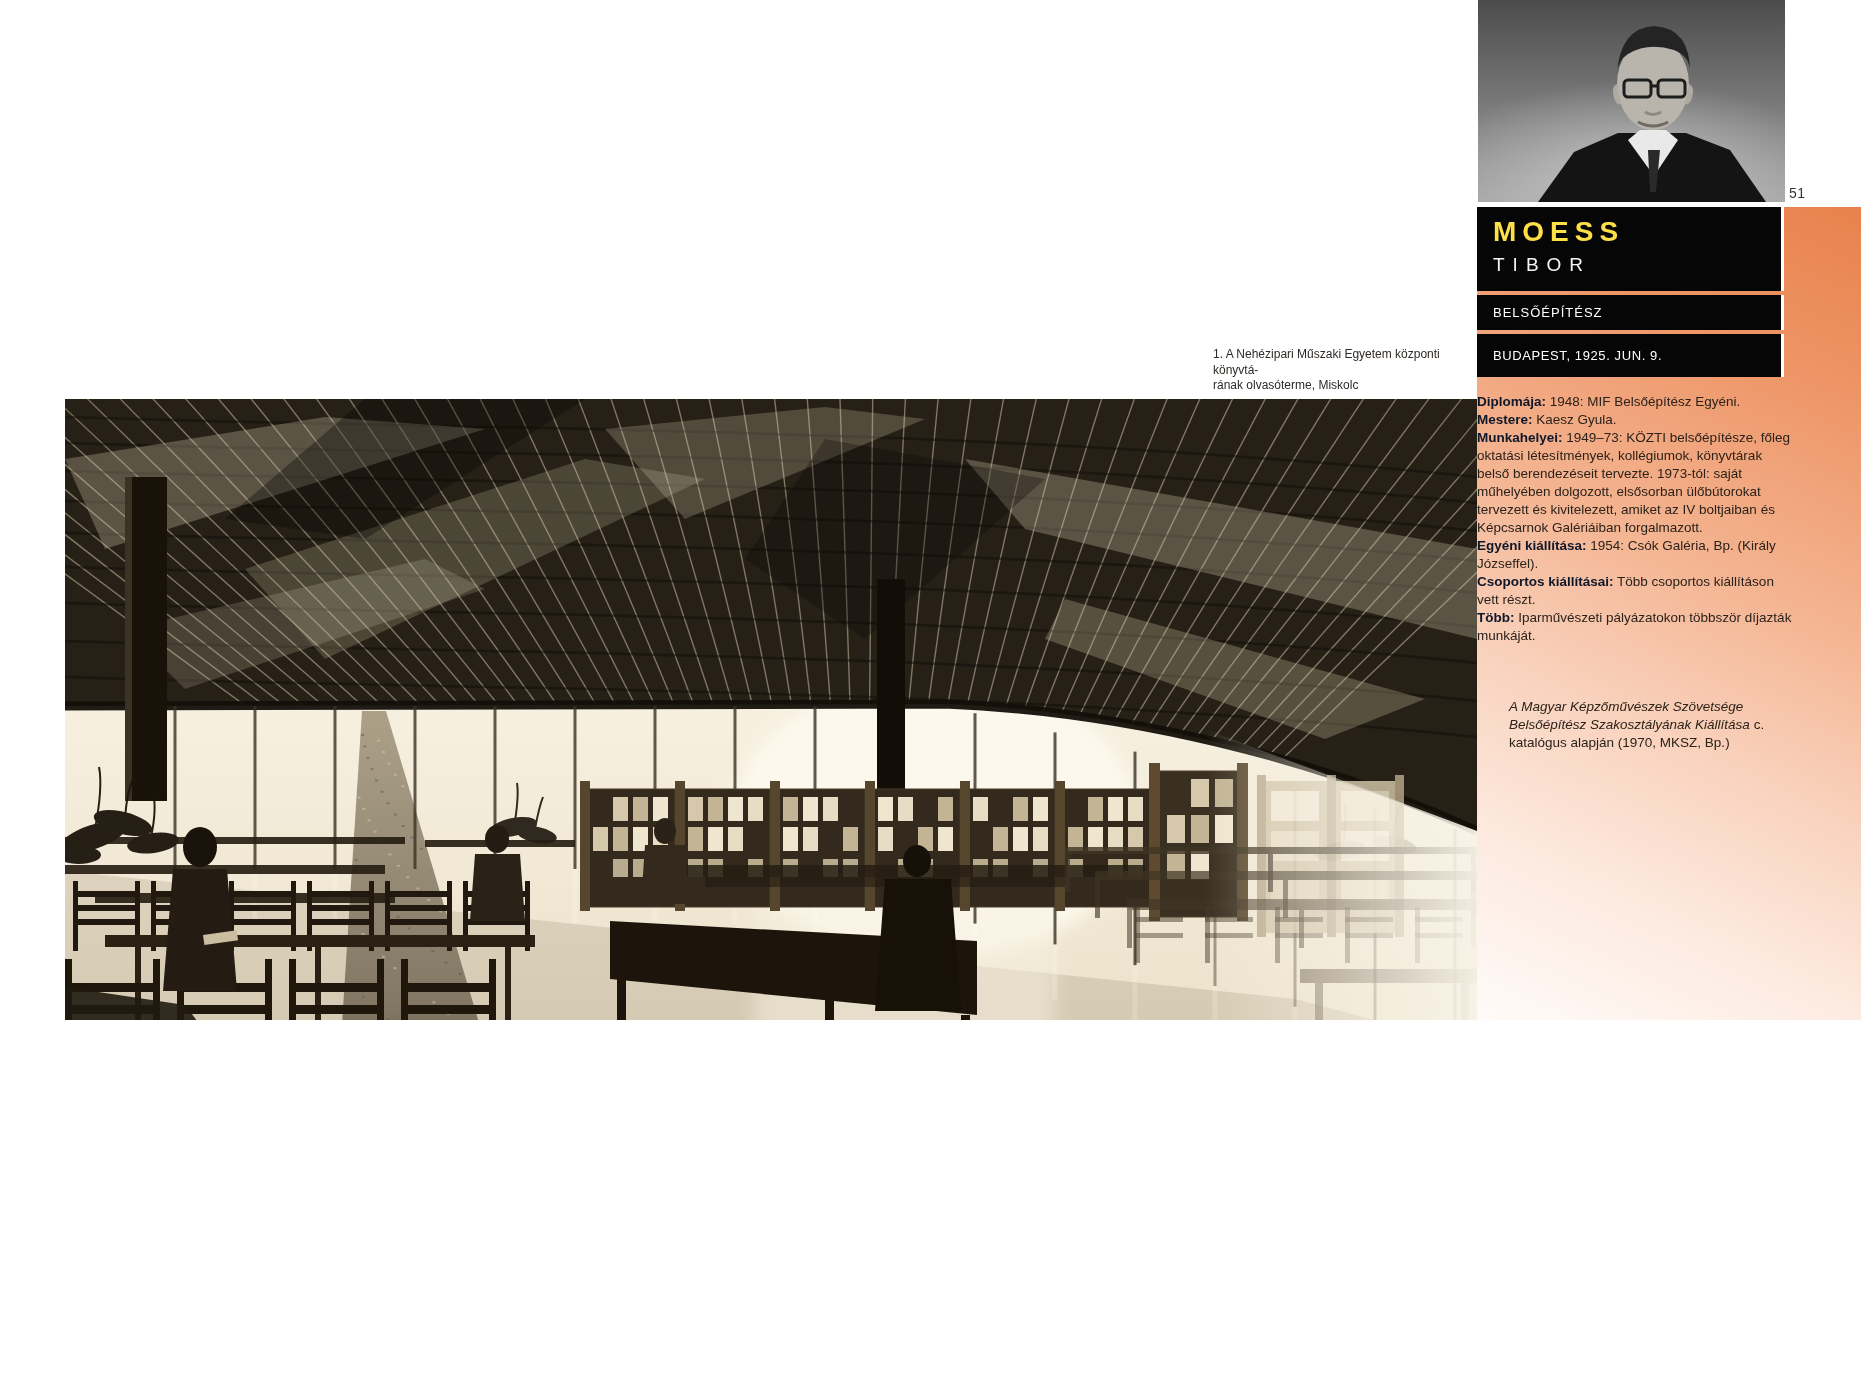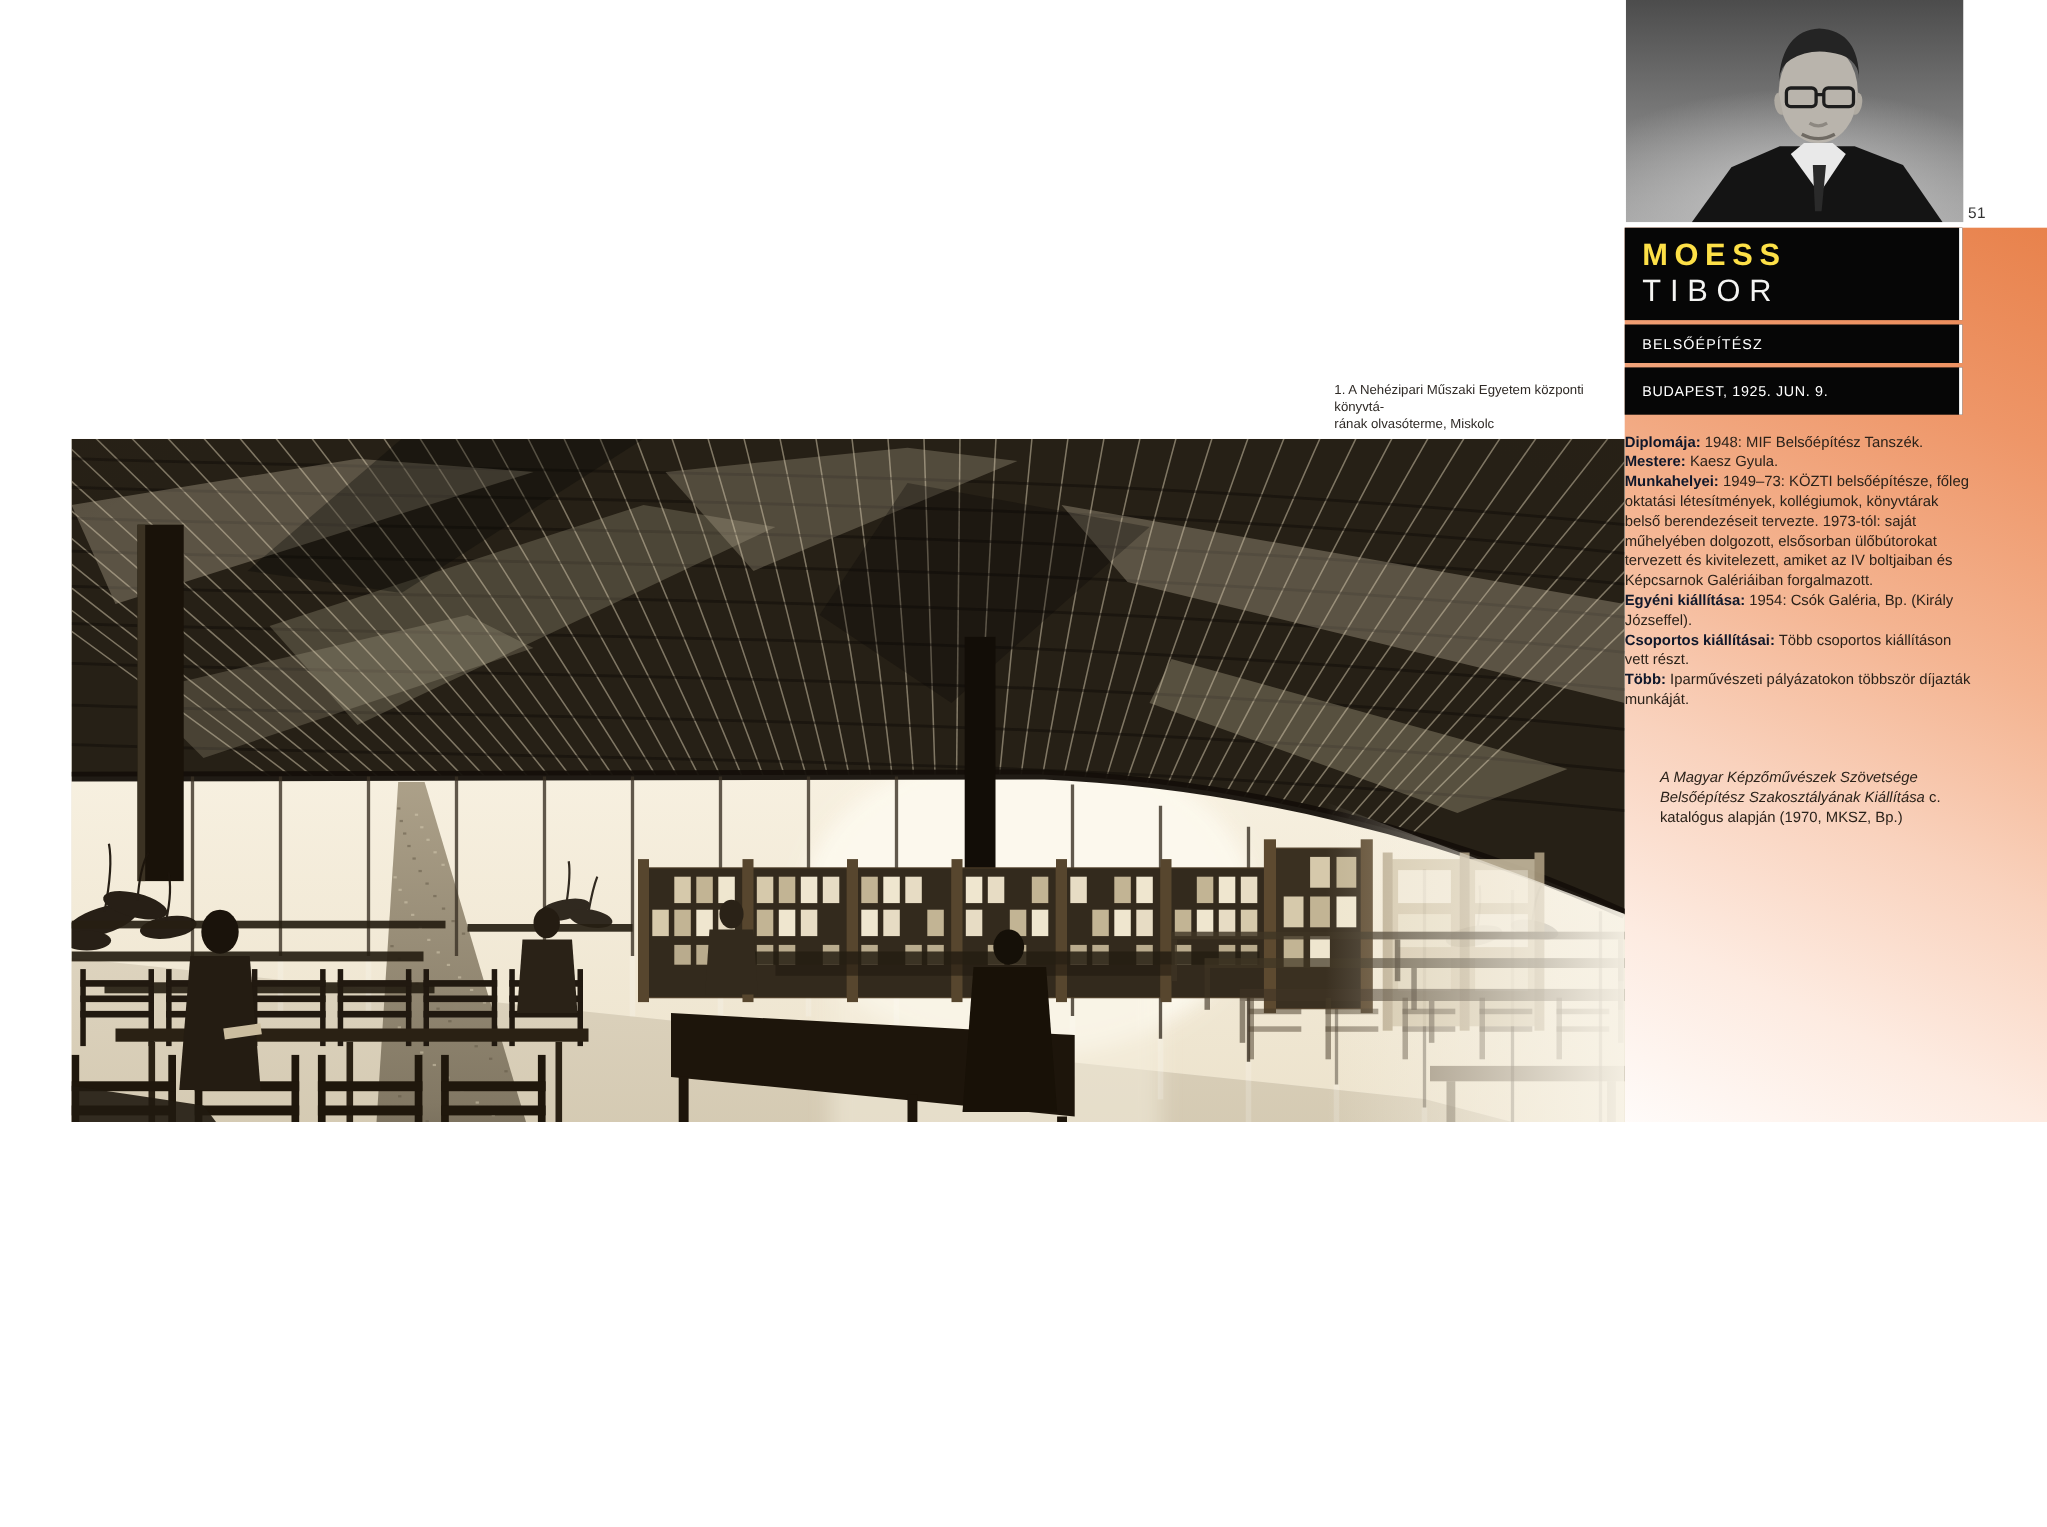--- a/index.html
+++ b/index.html
@@ -9,21 +9,21 @@
   #grad-panel{position:absolute;left:1477px;top:207px;width:384px;height:950px;
       background:linear-gradient(205deg,#e8824c 0%,#ee9668 18%,#f4b491 38%,#f9d2bd 55%,#fdebe1 72%,#ffffff 92%);}
   
   #portrait{position:absolute;left:1478px;top:0;width:307px;height:202px;display:block;}
   
   #page-number{position:absolute;left:1789px;top:185px;font-size:14px;color:#333;letter-spacing:.5px;}
   
   .blackbox{position:absolute;left:1477px;background:#060606;border-right:3px solid #fff;box-sizing:border-box;color:#fff;}
   #name-box{top:207px;width:307px;height:84px;padding:8px 0 0 16px;}
   #name-box .surname{display:block;font-size:28px;font-weight:700;letter-spacing:6px;line-height:34px;color:#fde047;}
-  #name-box .forename{display:block;font-size:28px;font-weight:400;letter-spacing:8px;line-height:32px;color:#f4f4f2;}
+  #name-box .forename{display:block;font-size:19px;font-weight:400;letter-spacing:8px;line-height:32px;color:#f4f4f2;}
   #prof-box{top:295px;width:307px;height:35px;line-height:35px;padding-left:16px;font-size:13px;letter-spacing:1px;}
   #birth-box{top:334px;width:307px;height:43px;line-height:43px;padding-left:16px;font-size:13px;letter-spacing:.6px;}
   
   #bio{position:absolute;left:1477px;top:393px;width:315px;font-size:13.5px;line-height:18px;color:#2b221a;}
   #bio p{margin:0;}
   #bio b{font-weight:700;color:#0f172a;}
   #source{position:absolute;left:1477px;top:698px;width:315px;font-size:13.5px;line-height:18px;color:#2b221a;margin-left:32px;}
   #source i{font-style:italic;}
   
   #caption{position:absolute;left:1213px;top:347px;width:272px;font-size:12px;line-height:15.5px;
@@ -71,21 +71,21 @@
   <div id="page-number">51</div>
 
   <div id="name-box" class="blackbox">
     <span class="surname">MOESS</span>
     <span class="forename">TIBOR</span>
   </div>
   <div id="prof-box" class="blackbox">BELSŐÉPÍTÉSZ</div>
   <div id="birth-box" class="blackbox">BUDAPEST, 1925. JUN. 9.</div>
 
   <div id="bio">
-    <p><b>Diplomája:</b><span> 1948: MIF Belsőépítész Tanszék.</span></p>
+    <p><b>Diplomája:</b><span> 1948: MIF Belsőépítész Egyéni.</span></p>
     <p><b>Mestere:</b><span> Kaesz Gyula.</span></p>
     <p><b>Munkahelyei:</b><span> 1949–73: KÖZTI belsőépítésze, főleg oktatási létesítmények, kollégiumok, könyvtárak belső berendezéseit tervezte. 1973-tól: saját műhelyében dolgozott, elsősorban ülőbútorokat tervezett és kivitelezett, amiket az IV boltjaiban és Képcsarnok Galériáiban forgalmazott.</span></p>
     <p><b>Egyéni kiállítása:</b><span> 1954: Csók Galéria, Bp. (Király Józseffel).</span></p>
     <p><b>Csoportos kiállításai:</b><span> Több csoportos kiállításon vett részt.</span></p>
     <p><b>Több:</b><span> Iparművészeti pályázatokon többször díjazták munkáját.</span></p>
   </div>
   <div id="source">
     <i>A Magyar Képzőművészek Szövetsége Belsőépítész Szakosztályának Kiállítása</i><span> c. katalógus alapján (1970, MKSZ, Bp.)</span>
   </div>
 

